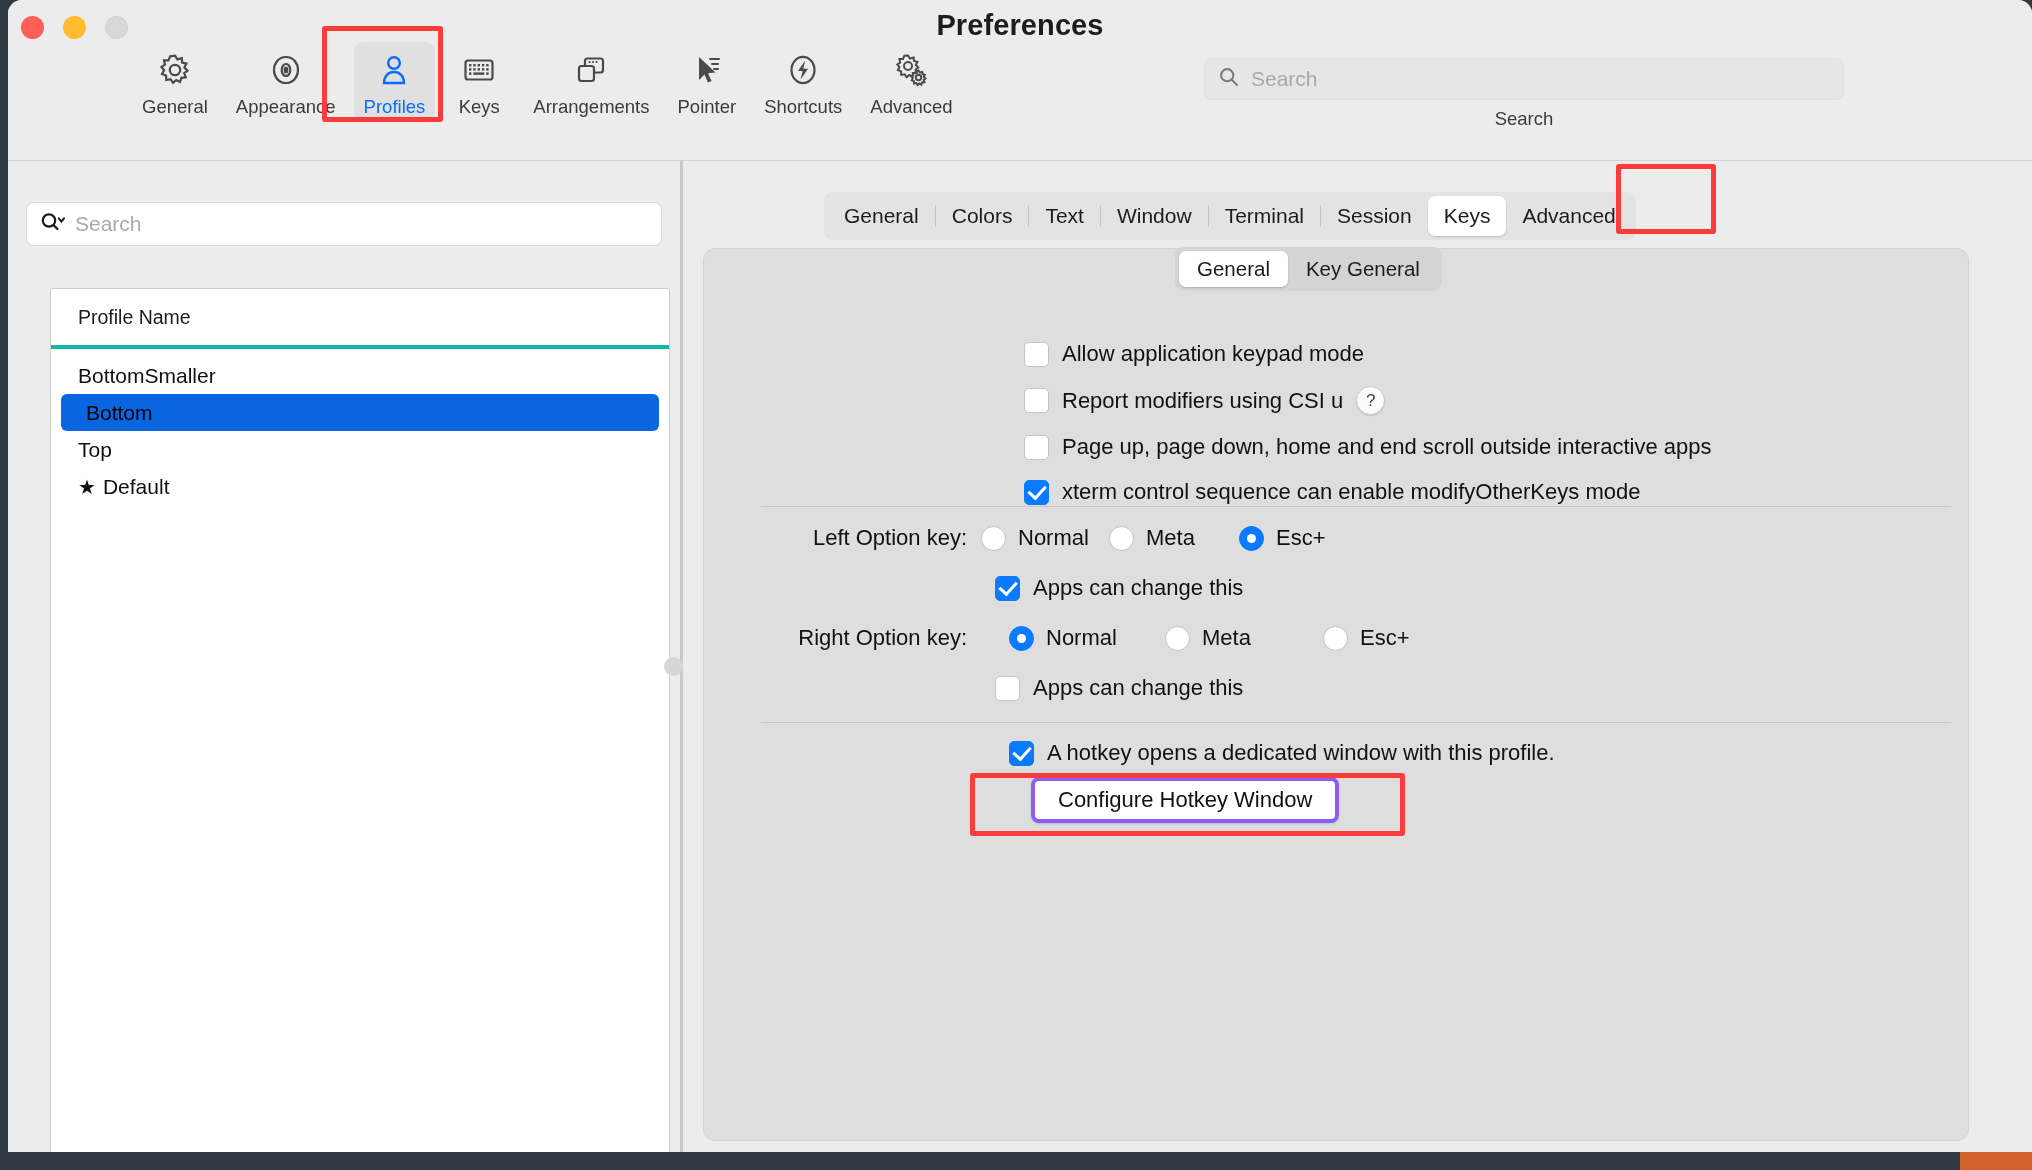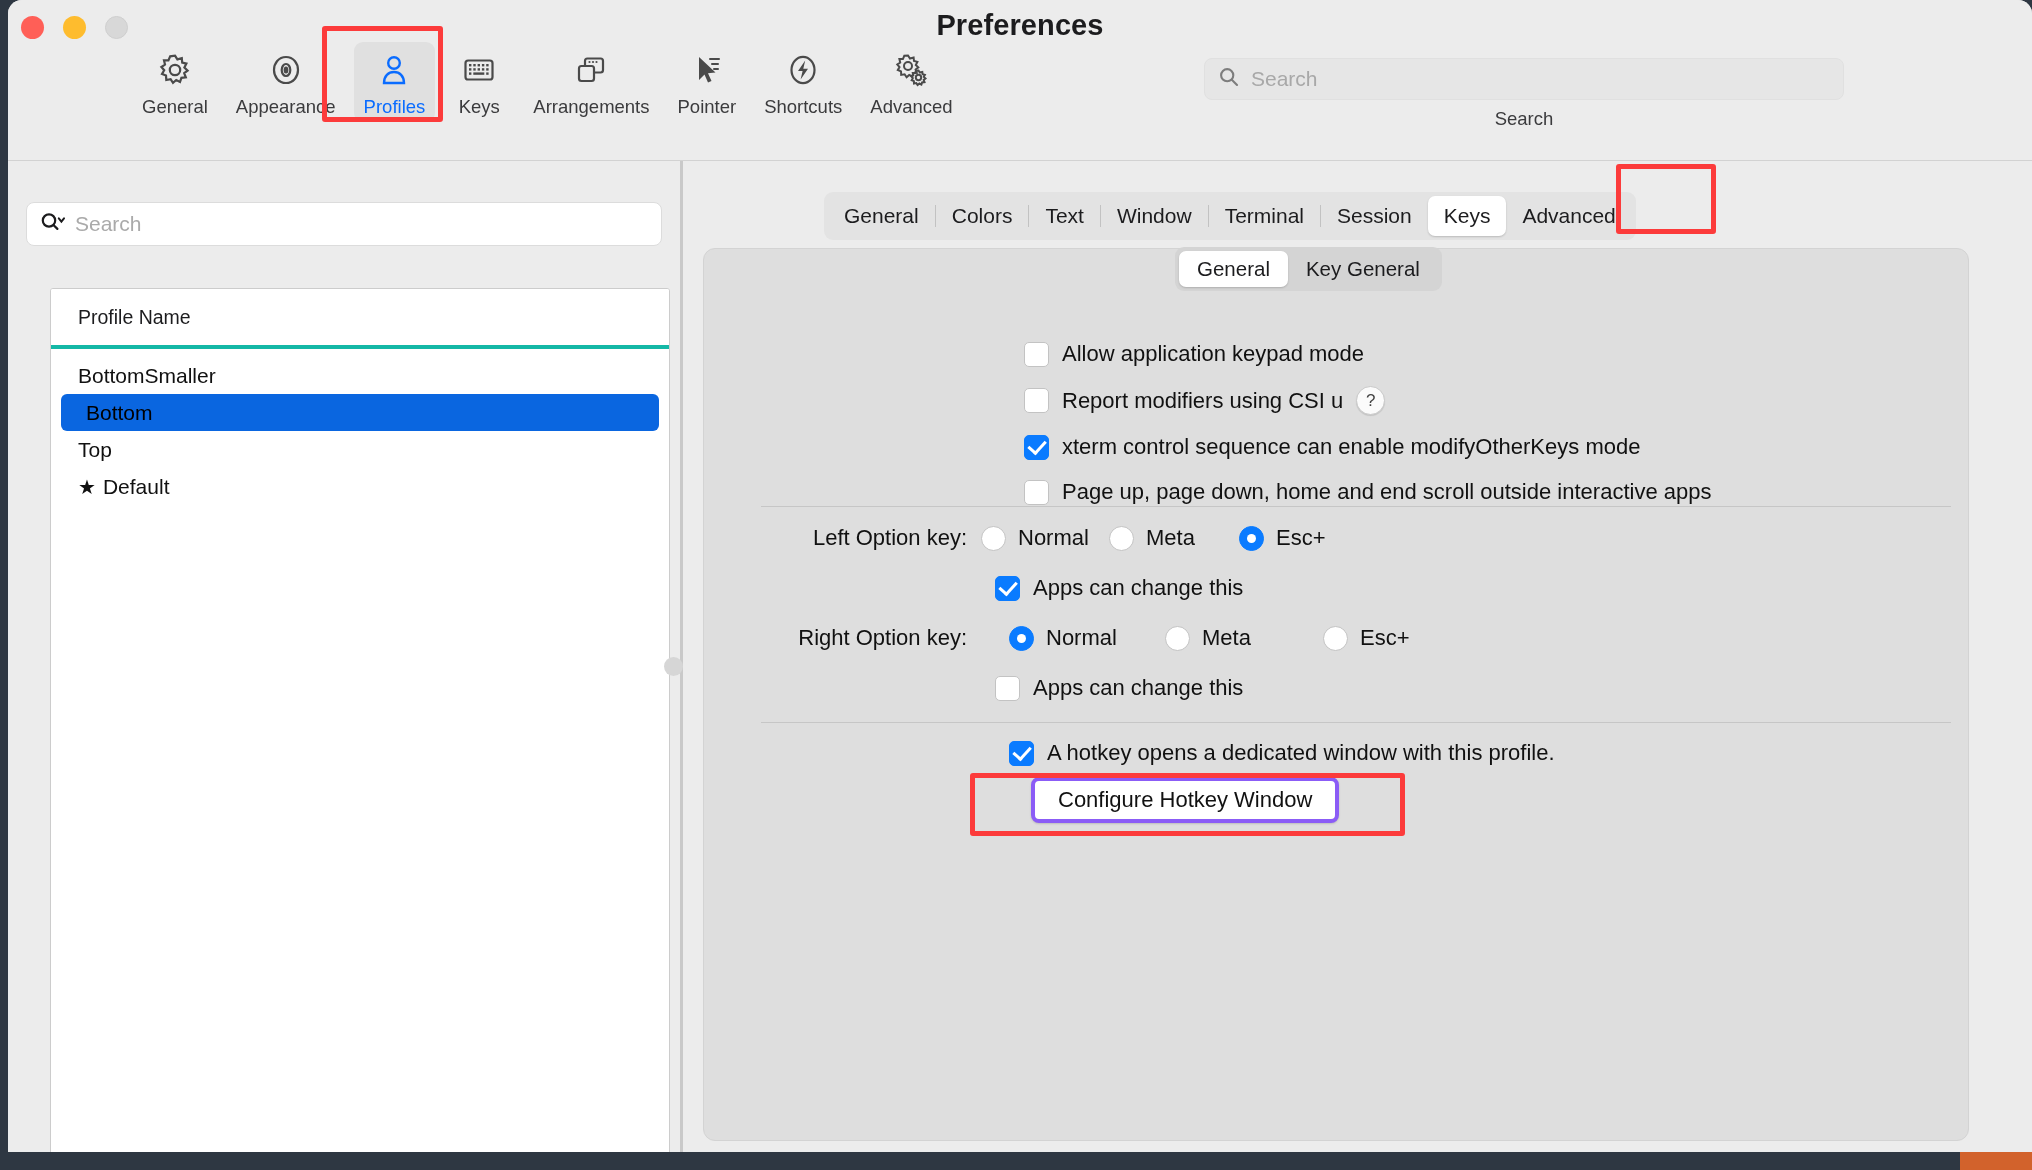--- a/index.html
+++ b/index.html
@@ -350,26 +350,26 @@
       <div class="ctl-row">
         <span class="chk"></span>
         <span class="opt-label">Allow application keypad mode</span>
       </div>
       <div class="ctl-row">
         <span class="chk"></span>
         <span class="opt-label">Report modifiers using CSI u</span>
         <span class="help-btn">?</span>
       </div>
       <div class="ctl-row">
+        <span class="chk"></span>
+        <span class="opt-label">Page up, page down, home and end scroll outside interactive apps</span>
+      </div>
+      <div class="ctl-row">
         <span class="chk on"></span>
         <span class="opt-label">xterm control sequence can enable modifyOtherKeys mode</span>
-      </div>
-      <div class="ctl-row">
-        <span class="chk"></span>
-        <span class="opt-label">Page up, page down, home and end scroll outside interactive apps</span>
       </div>
     </div>
 
     <div style="position:absolute; left:57px; top:276px; width:1190px;">
 
       <div class="optline" style="margin-bottom:24px;">
         <div class="keyname">Left Option key:</div>
         <div class="radio-item" style="width:128px;">
           <span class="radio"></span>
           <span class="opt-label">Normal</span>

